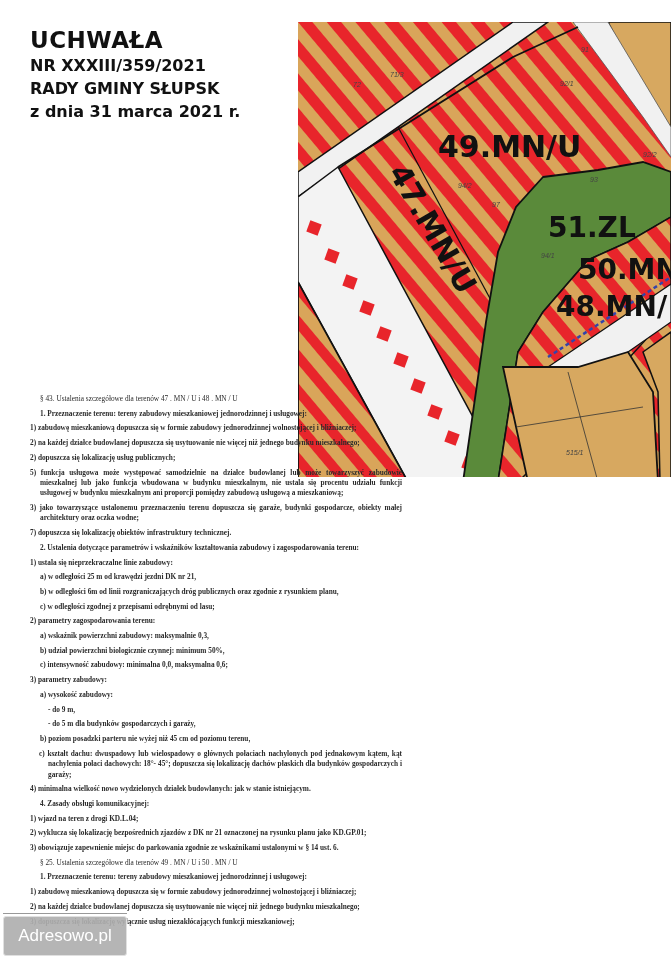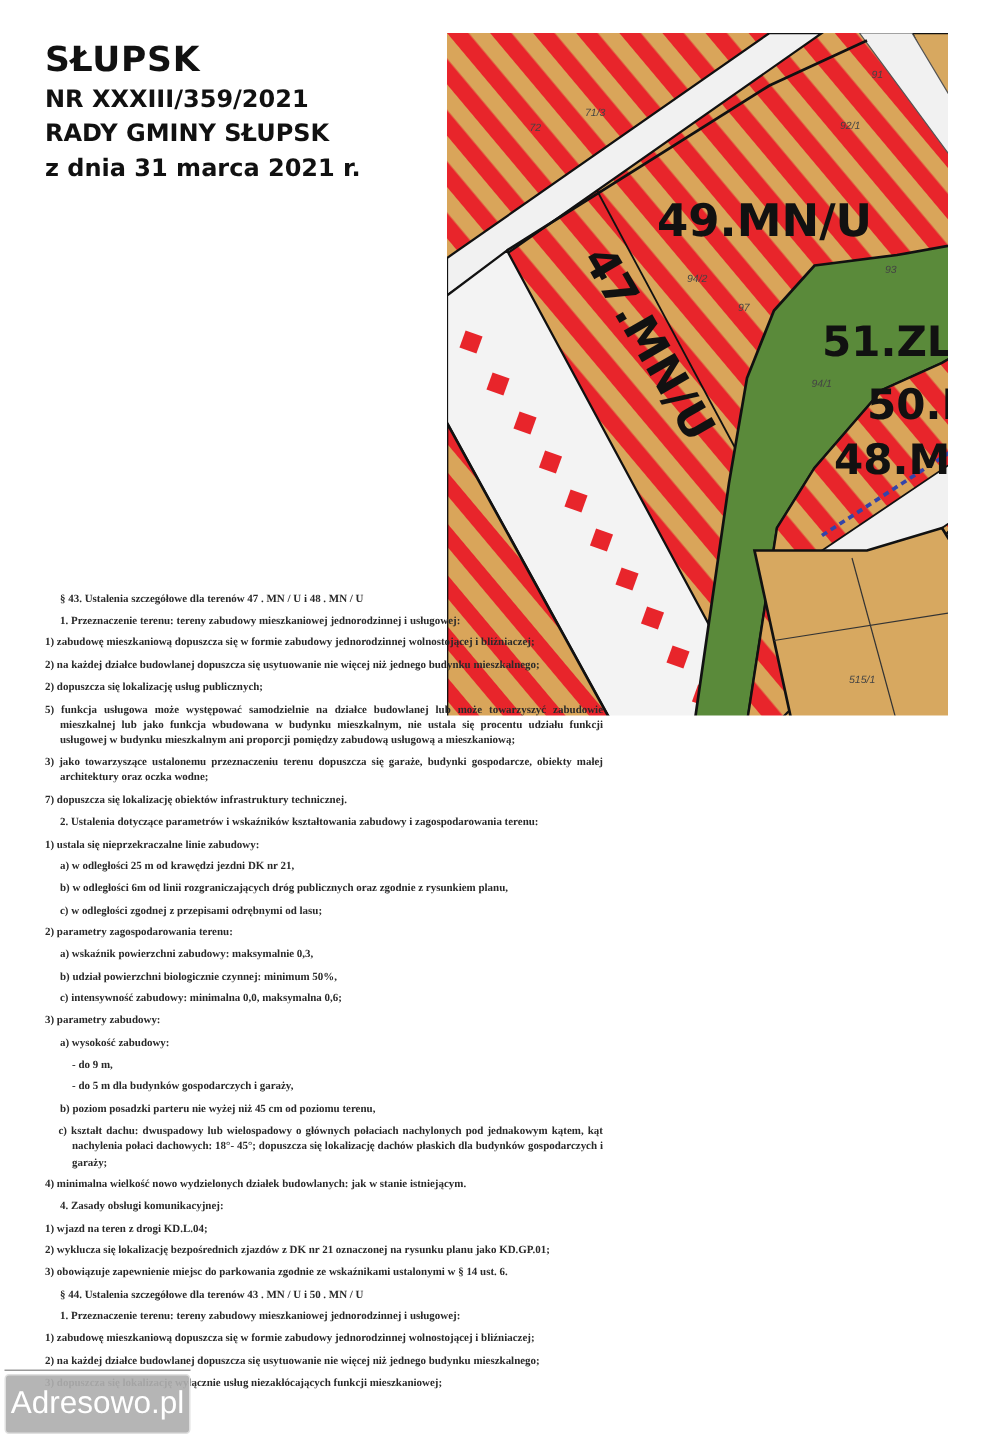--- a/index.html
+++ b/index.html
@@ -9,46 +9,46 @@
     font-family: "Liberation Serif", serif;
     color: #222;
   }
   .title-block {
     position: absolute; left: 30px; top: 26px; width: 270px;
     font-family: "DejaVu Sans", sans-serif; color: #111; font-weight: bold;
   }
   .title-block .t1 { font-size: 23px; letter-spacing: 0.5px; line-height: 28px; }
   .title-block .t2 { font-size: 16px; line-height: 23px; }
   .map {
-    position: absolute; left: 298px; top: 22px; width: 334px; height: 460px; overflow: hidden;
+    position: absolute; left: 298px; top: 22px; width: 373px; height: 460px; overflow: hidden;
   }
   .map svg { display: block; }
   .doc {
     position: absolute; left: 30px; top: 394px; width: 372px;
     font-size: 7.3px; line-height: 10.4px; color: #2a2a2a;
   }
   .doc .para { margin: 0 0 4.3px 0; text-align: justify; font-weight: bold; }
   .doc .para.ind1 { padding-left: 10px; }
   .doc .para.ind2 { padding-left: 18px; }
   .doc .para.hang { padding-left: 10px; text-indent: -10px; }
   .doc .para.hang2 { padding-left: 18px; text-indent: -9px; }
-  .doc .para.bold { font-weight: bold; padding-left: 10px; }
+  .doc .para.bold { font-weight: normal; padding-left: 10px; }
   .watermark {
     position: absolute; left: 3px; top: 916px; width: 122px; height: 38px;
     background: rgba(175,175,175,0.92); border: 1px solid #e0e0e0; border-radius: 3px;
-    color: #ffffff; font-family: "Liberation Sans", sans-serif; font-size: 21px;
+    color: #ffffff; font-family: "Liberation Sans", sans-serif; font-size: 17px;
     display: flex; align-items: center; justify-content: center;
   }
   .wm-line { position: absolute; left: 3px; top: 913px; width: 124px; height: 1px; background: #999; }
 </style>
 </head>
 <body>
 
 <div class="title-block">
-  <div class="t1">SŁUPSK</div>
+  <div class="t1">UCHWAŁA</div>
   <div class="t2">NR XXXIII/359/2021</div>
   <div class="t2">RADY GMINY SŁUPSK</div>
   <div class="t2">z dnia 31 marca 2021 r.</div>
 </div>
 
 <div class="map">
   <svg width="373" height="460" viewBox="0 0 373 460" xmlns="http://www.w3.org/2000/svg">
     <defs>
       <pattern id="hatch" patternUnits="userSpaceOnUse" width="22" height="22" patternTransform="rotate(-40)">
         <rect width="22" height="22" fill="#d9a55a"></rect>
@@ -148,21 +148,21 @@
   <p class="para ind1">a) wysokość zabudowy:</p>
   <p class="para ind2">- do 9 m,</p>
   <p class="para ind2">- do 5 m dla budynków gospodarczych i garaży,</p>
   <p class="para ind1">b) poziom posadzki parteru nie wyżej niż 45 cm od poziomu terenu,</p>
   <p class="para hang2">c) kształt dachu: dwuspadowy lub wielospadowy o głównych połaciach nachylonych pod jednakowym kątem, kąt nachylenia połaci dachowych: 18°- 45°; dopuszcza się lokalizację dachów płaskich dla budynków gospodarczych i garaży;</p>
   <p class="para hang">4) minimalna wielkość nowo wydzielonych działek budowlanych: jak w stanie istniejącym.</p>
   <p class="para ind1">4. Zasady obsługi komunikacyjnej:</p>
   <p class="para hang">1) wjazd na teren z drogi KD.L.04;</p>
   <p class="para hang">2) wyklucza się lokalizację bezpośrednich zjazdów z DK nr 21 oznaczonej na rysunku planu jako KD.GP.01;</p>
   <p class="para hang">3) obowiązuje zapewnienie miejsc do parkowania zgodnie ze wskaźnikami ustalonymi w § 14 ust. 6.</p>
-  <p class="para bold">§ 44. Ustalenia szczegółowe dla terenów 43 . MN / U i 50 . MN / U</p>
+  <p class="para bold">§ 25. Ustalenia szczegółowe dla terenów 49 . MN / U i 50 . MN / U</p>
   <p class="para ind1">1. Przeznaczenie terenu: tereny zabudowy mieszkaniowej jednorodzinnej i usługowej:</p>
   <p class="para hang">1) zabudowę mieszkaniową dopuszcza się w formie zabudowy jednorodzinnej wolnostojącej i bliźniaczej;</p>
   <p class="para hang">2) na każdej działce budowlanej dopuszcza się usytuowanie nie więcej niż jednego budynku mieszkalnego;</p>
   <p class="para hang">3) dopuszcza się lokalizację wyłącznie usług niezakłócających funkcji mieszkaniowej;</p>
 </div>
 
 <div class="wm-line"></div>
 <div class="watermark">Adresowo.pl</div>
 
 </body></html>

